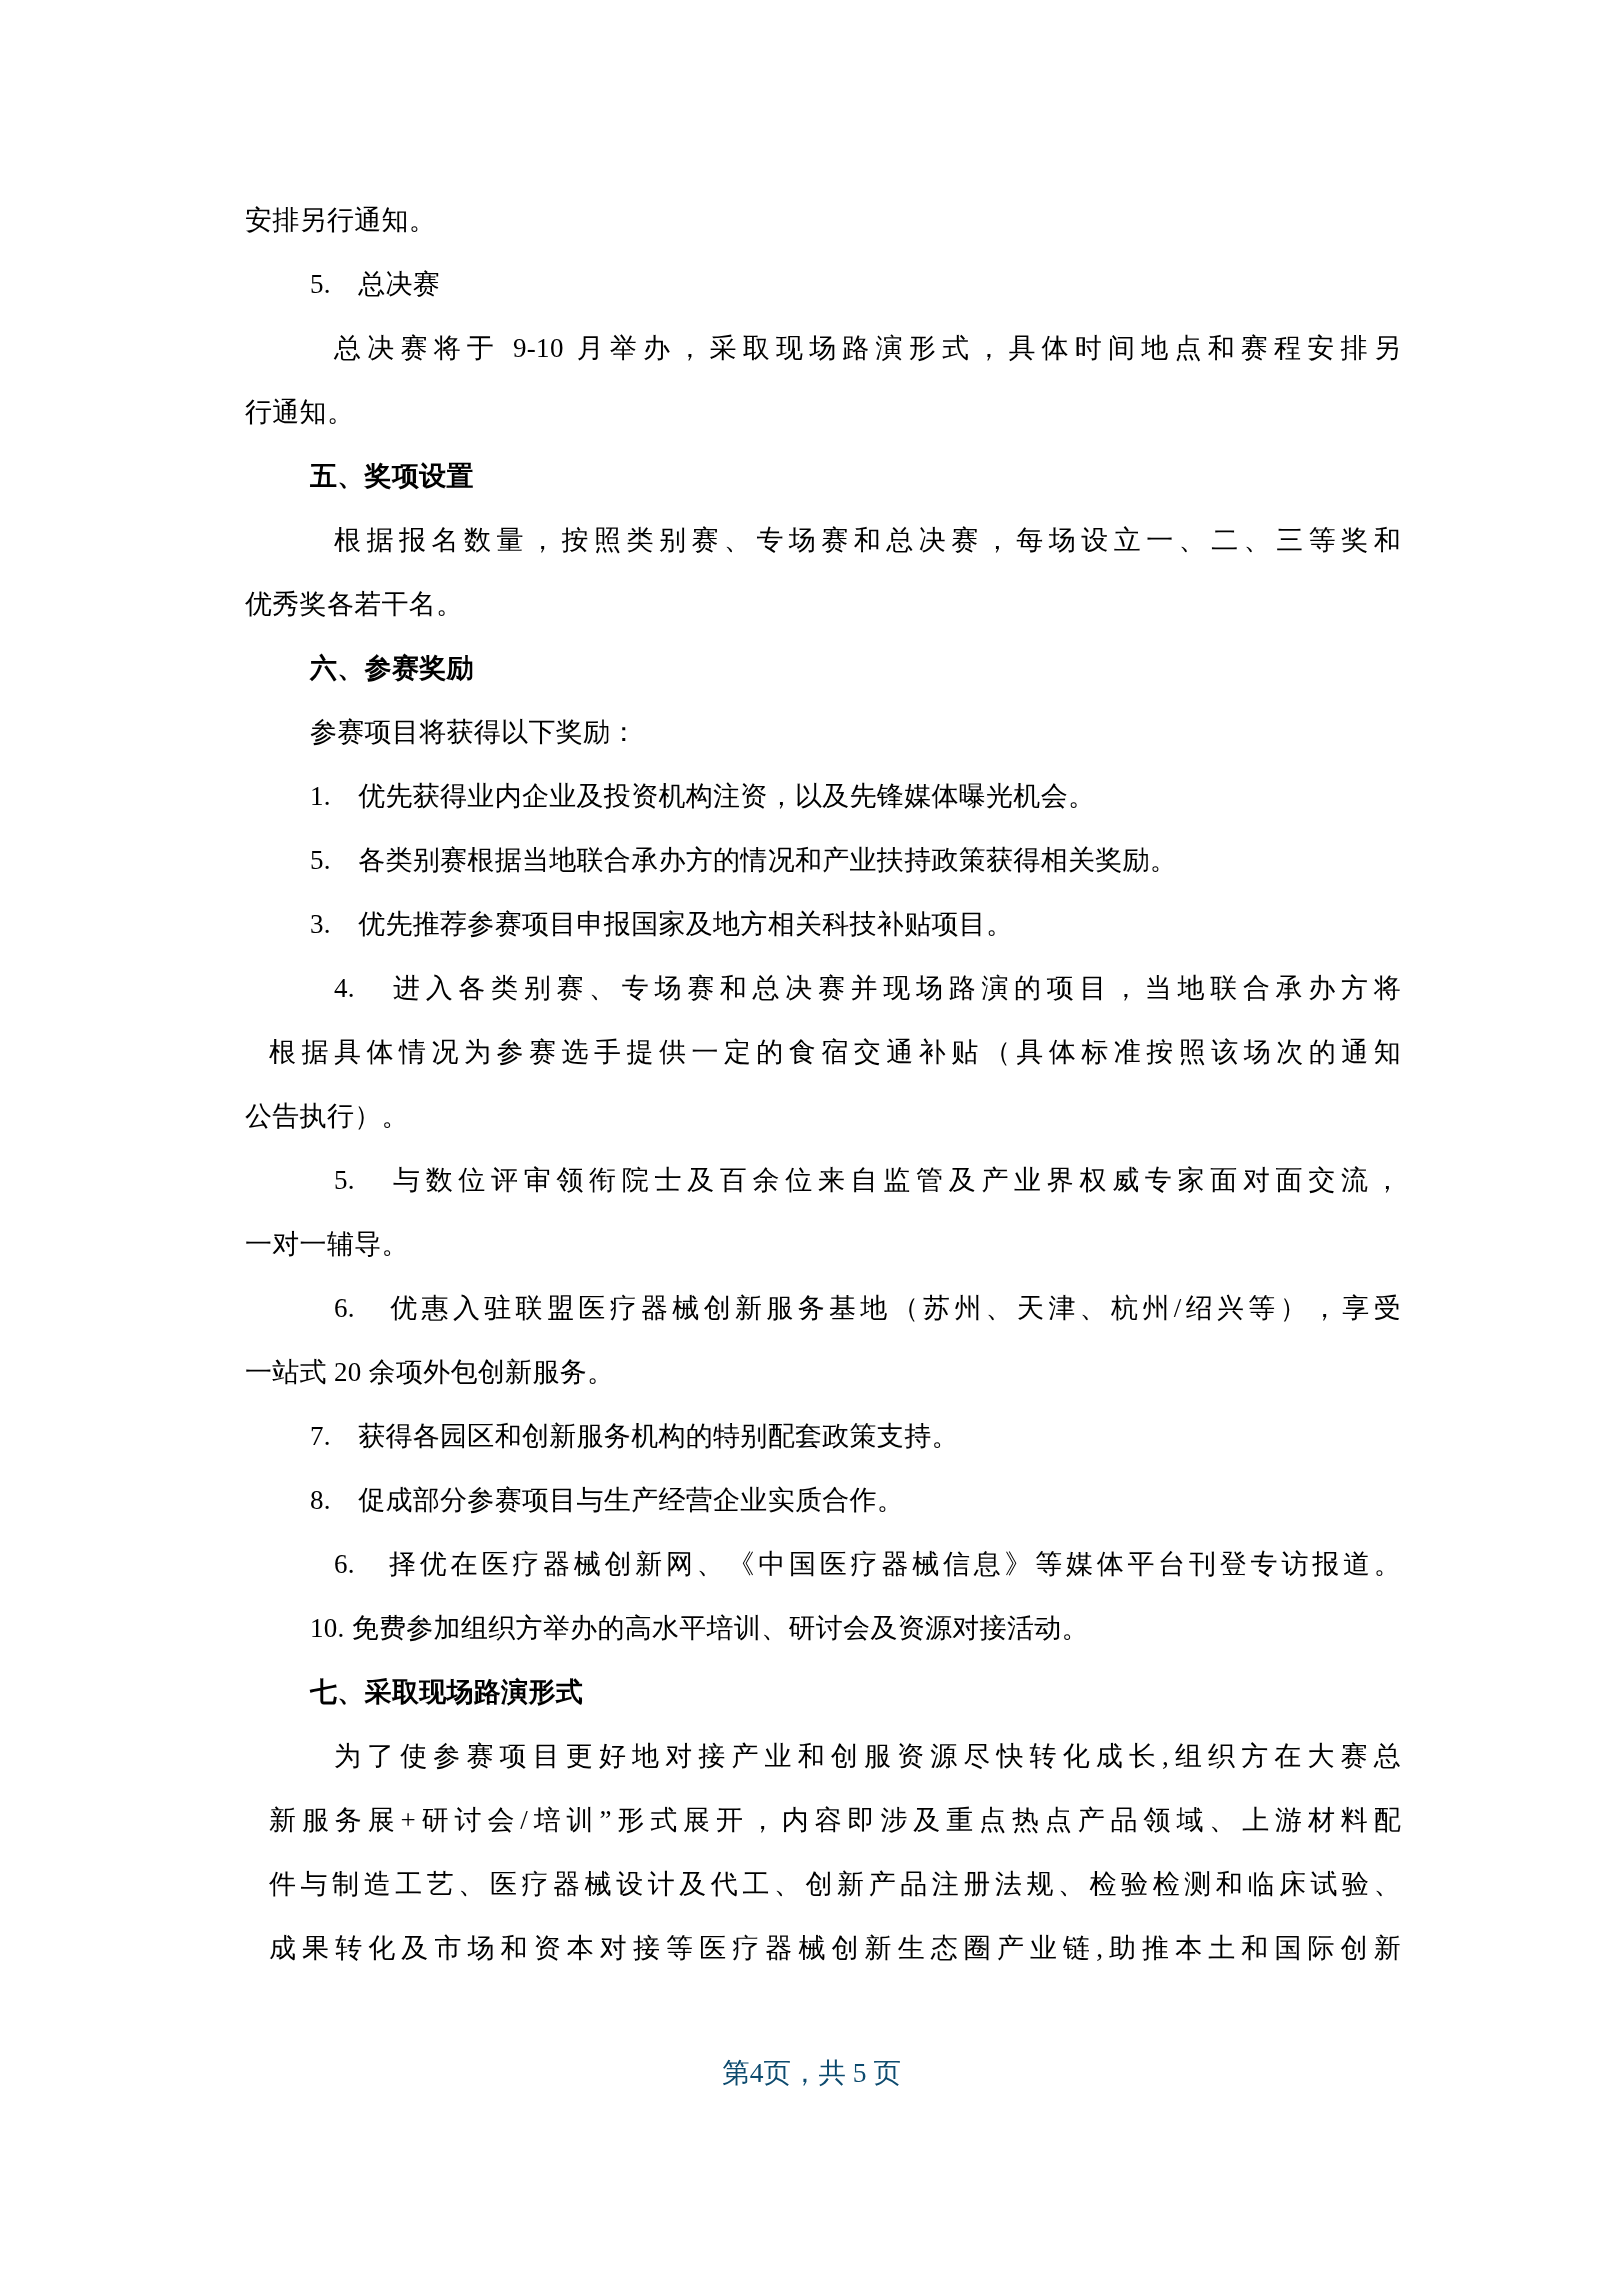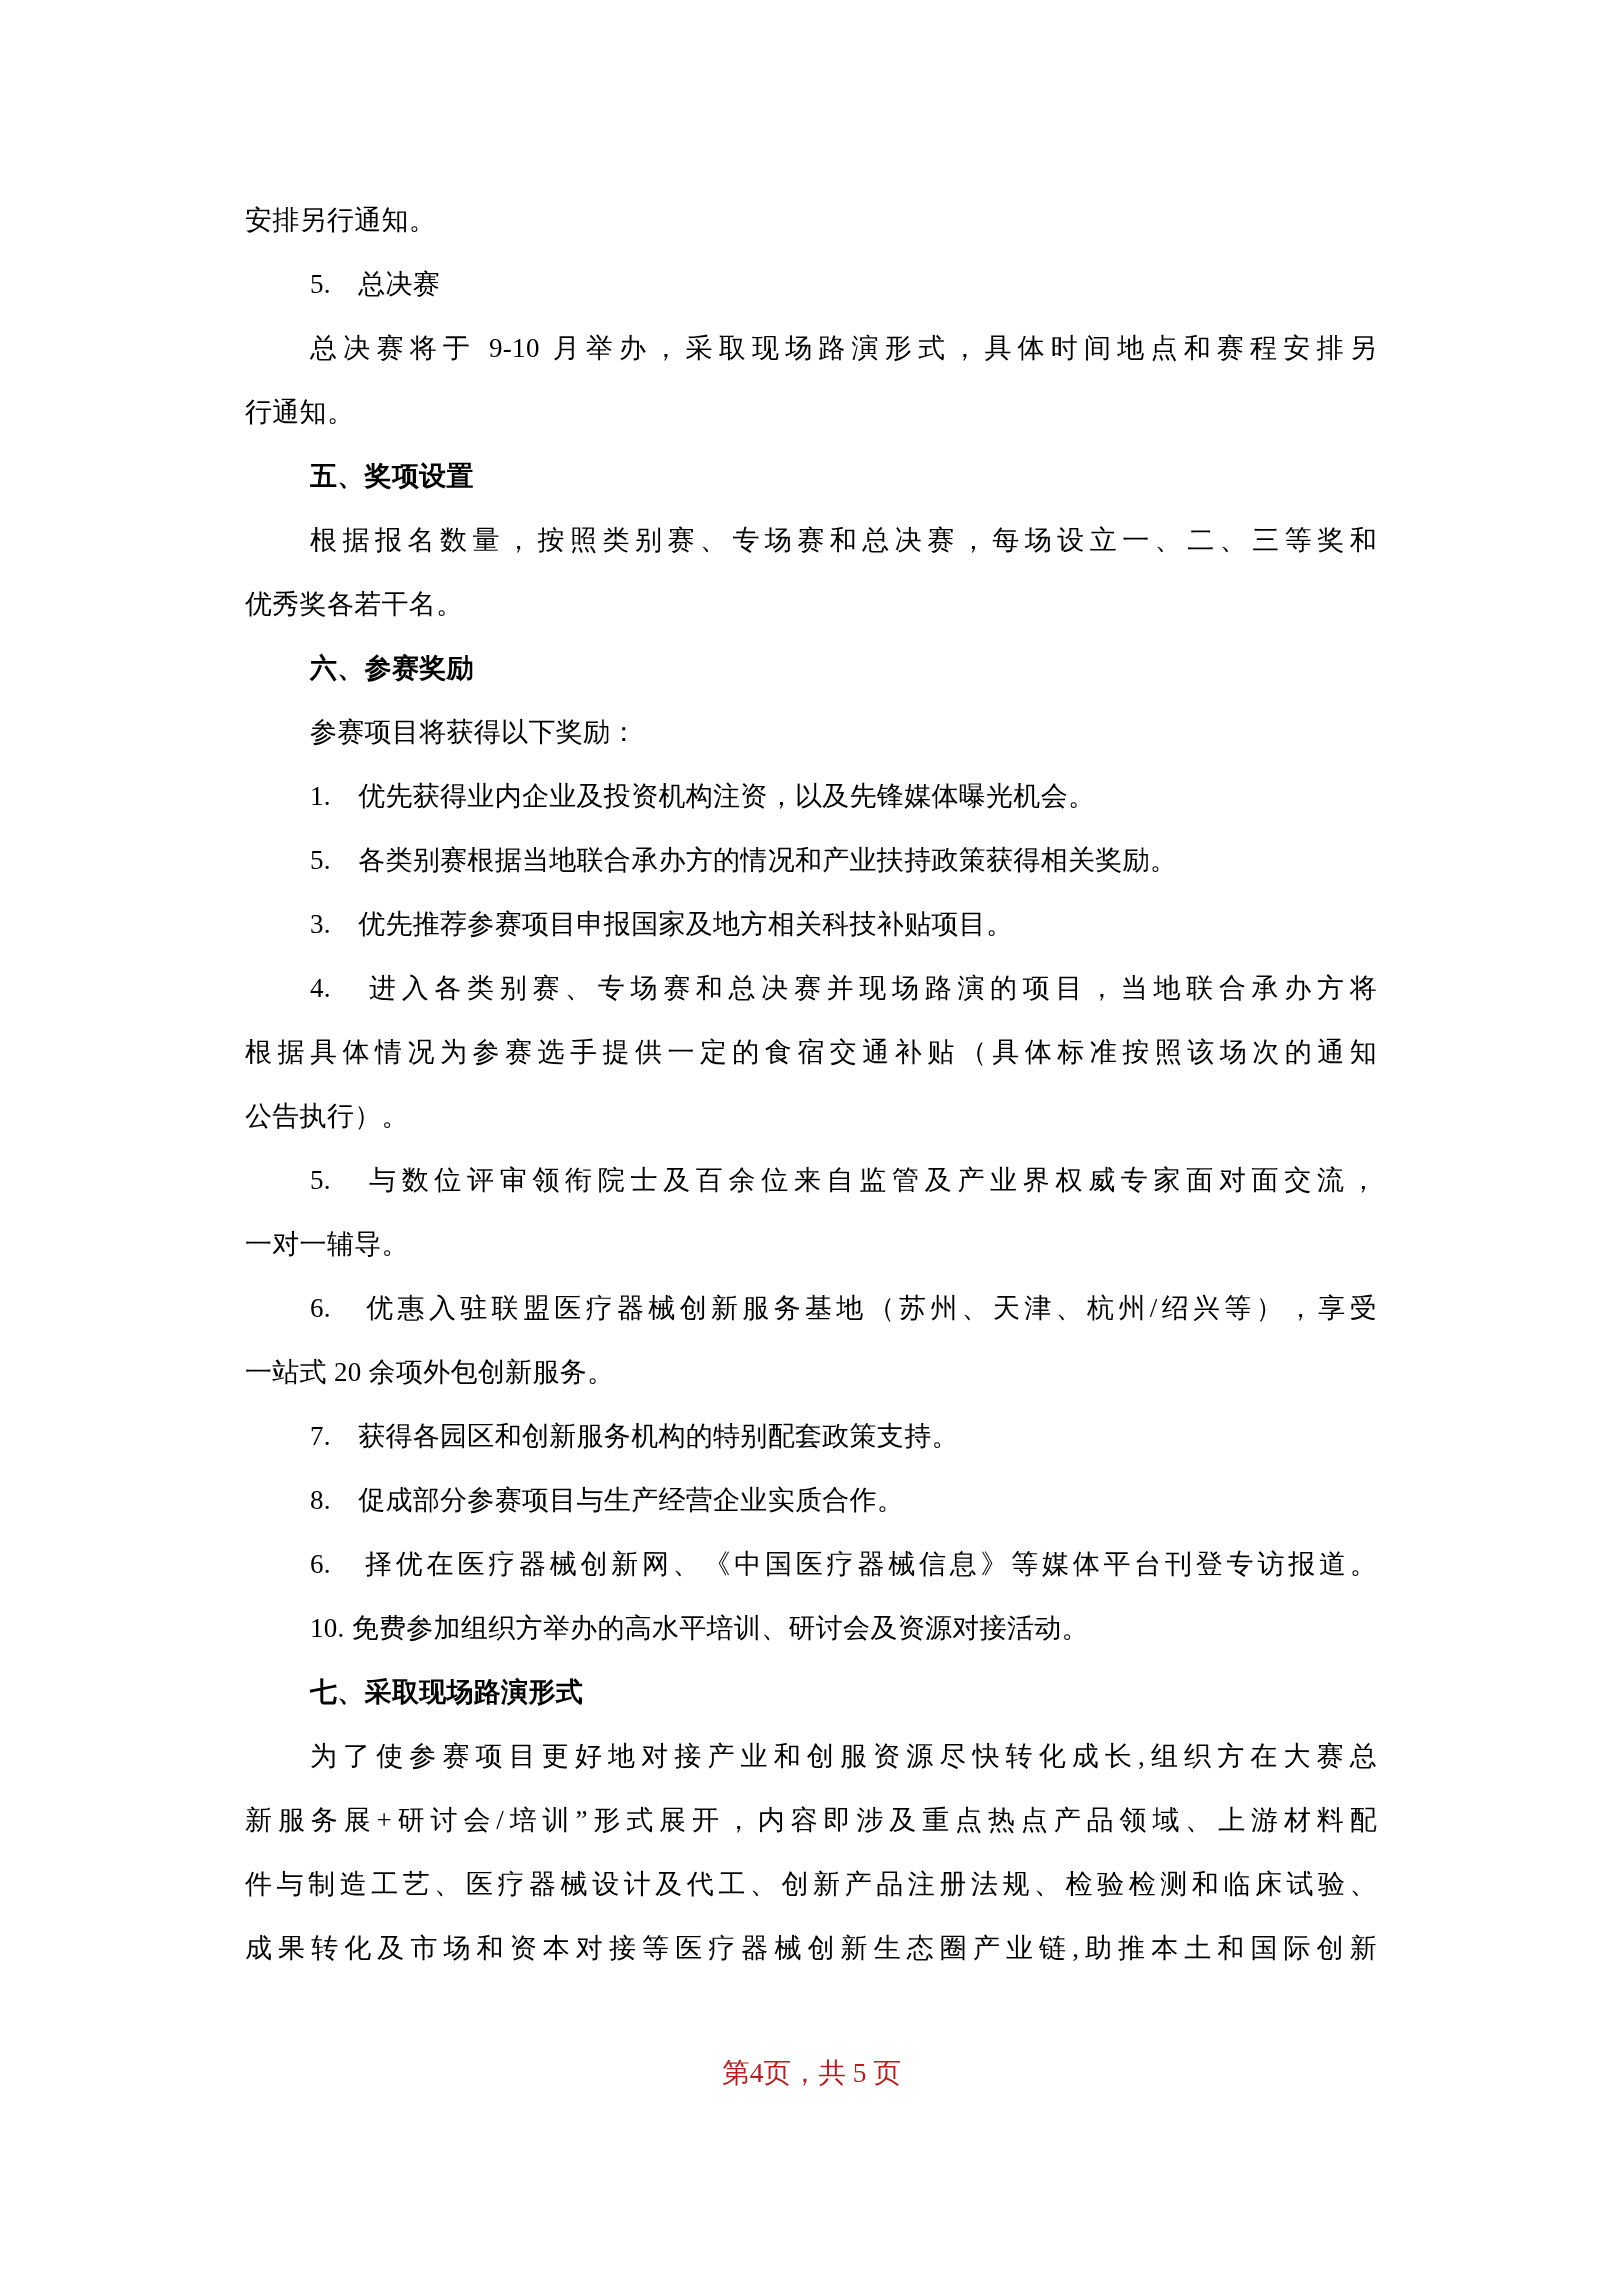--- a/index.html
+++ b/index.html
@@ -31,33 +31,34 @@
     font-size: 27px;
     white-space: nowrap;
     text-align: left;
     letter-spacing: 0.3px;
   }
   .ind2 { padding-left: 65px; width: 1067px; }
   .full {
     text-align: justify;
     text-align-last: justify;
     text-justify: inter-character;
+    margin-left: 24px;
   }
   .bold { font-weight: 700; }
   .footer {
     position: absolute;
     left: 0;
     top: 2056px;
     width: 1623px;
     height: 33px;
     line-height: 33px;
     font-size: 27.5px;
     text-align: center;
     font-family: "Liberation Serif", "DejaVu Serif", serif;
-    color: #b91c1c;
+    color: #0c4a6e;
   }
 </style>
 </head>
 <body>
 
 <div class="page">
   <div class="body-text">
     <div class="line">安排另行通知。</div>
     <div class="line ind2">5.　总决赛</div>
     <div class="line ind2 full">总决赛将于 9-10 月举办，采取现场路演形式，具体时间地点和赛程安排另</div>

